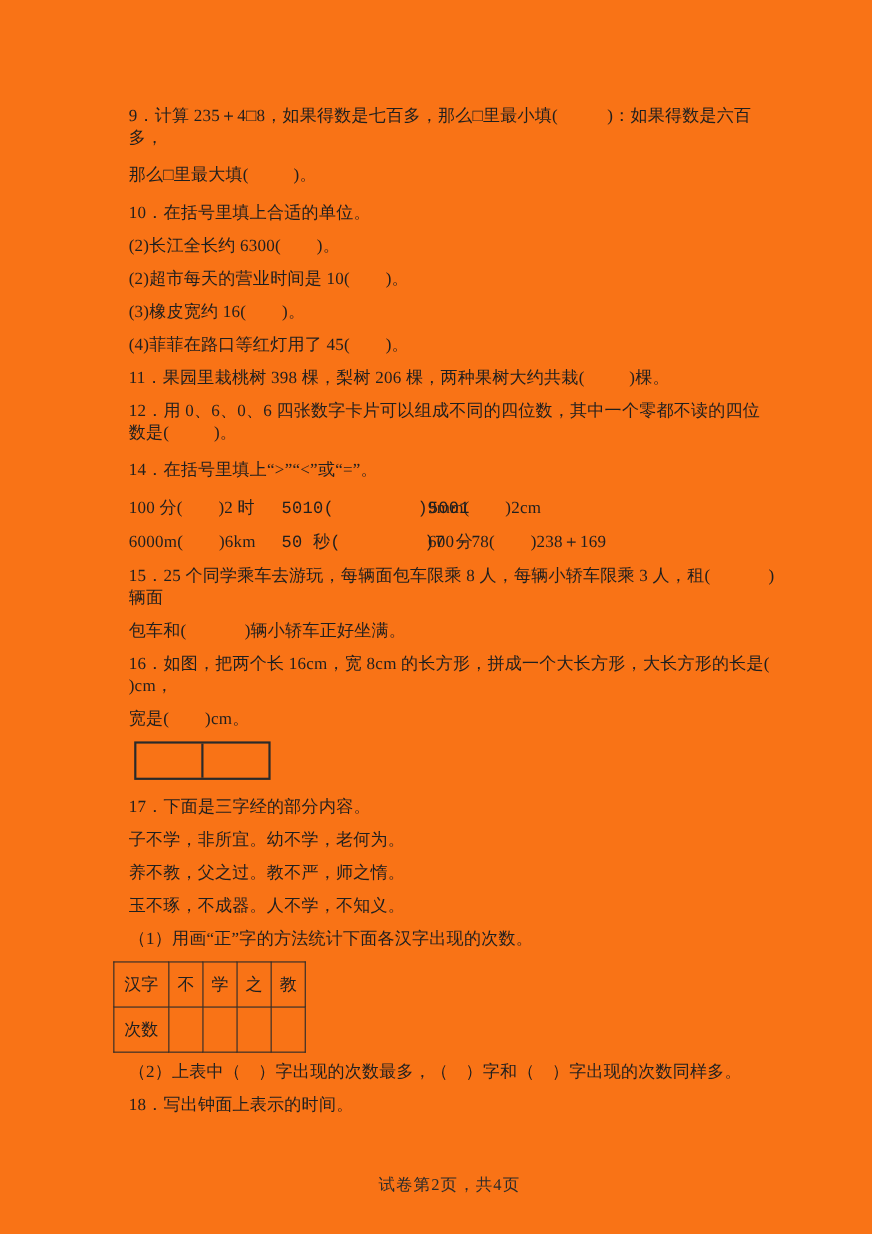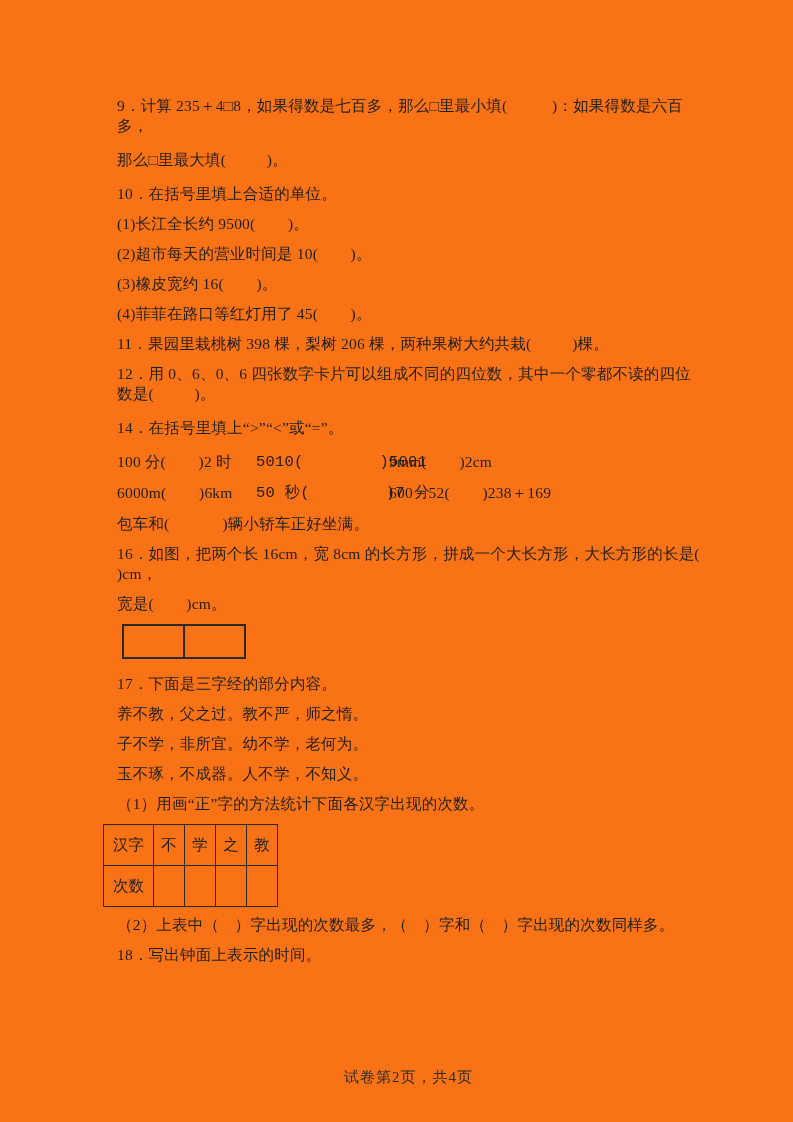--- a/index.html
+++ b/index.html
@@ -77,52 +77,53 @@
 </head>
 <body>
 
 <div class="page">
   <div class="content">
 
     <div class="line gap-lg">9．计算 235＋4□8，如果得数是七百多，那么□里最小填(           )：如果得数是六百多，</div>
     <div class="line gap-lg">那么□里最大填(          )。</div>
 
     <div class="line">10．在括号里填上合适的单位。</div>
-    <div class="line">(1)长江全长约 9500(        )。</div>
+    <div class="line">(2)长江全长约 6300(        )。</div>
     <div class="line">(2)超市每天的营业时间是 10(        )。</div>
     <div class="line">(3)橡皮宽约 16(        )。</div>
     <div class="line">(4)菲菲在路口等红灯用了 45(        )。</div>
 
     <div class="line">11．果园里栽桃树 398 棵，梨树 206 棵，两种果树大约共栽(          )棵。</div>
     <div class="line gap-lg">12．用 0、6、0、6 四张数字卡片可以组成不同的四位数，其中一个零都不读的四位数是(          )。</div>
     <div class="line gap-lg">14．在括号里填上“&gt;”“&lt;”或“=”。</div>
 
     <div class="cmp-row">
       <span class="cmp-item c1">100 分(        )2 时</span>
       <span class="cmp-item c2">5010(        )5001</span>
       <span class="cmp-item c3">9mm(        )2cm</span>
     </div>
     <div class="cmp-row">
       <span class="cmp-item c1">6000m(        )6km</span>
       <span class="cmp-item c2">50 秒(        )7 分</span>
-      <span class="cmp-item c3">600－52(        )238＋169</span>
+      <span class="cmp-item c3">600－78(        )238＋169</span>
     </div>
 
+    <div class="line">15．25 个同学乘车去游玩，每辆面包车限乘 8 人，每辆小轿车限乘 3 人，租(             )辆面</div>
     <div class="line">包车和(             )辆小轿车正好坐满。</div>
     <div class="line">16．如图，把两个长 16cm，宽 8cm 的长方形，拼成一个大长方形，大长方形的长是(         )cm，</div>
     <div class="line">宽是(        )cm。</div>
 
     <div class="rect-figure">
       <div class="cell"></div>
       <div class="cell"></div>
     </div>
 
     <div class="line">17．下面是三字经的部分内容。</div>
+    <div class="line">子不学，非所宜。幼不学，老何为。</div>
     <div class="line">养不教，父之过。教不严，师之惰。</div>
-    <div class="line">子不学，非所宜。幼不学，老何为。</div>
     <div class="line">玉不琢，不成器。人不学，不知义。</div>
     <div class="line">（1）用画“正”字的方法统计下面各汉字出现的次数。</div>
 
     <table class="stat-table">
       <tbody>
           <tr>
         <td class="label-col">汉字</td>
         <td class="char-col">不</td>
         <td class="char-col">学</td>
         <td class="char-col">之</td>

